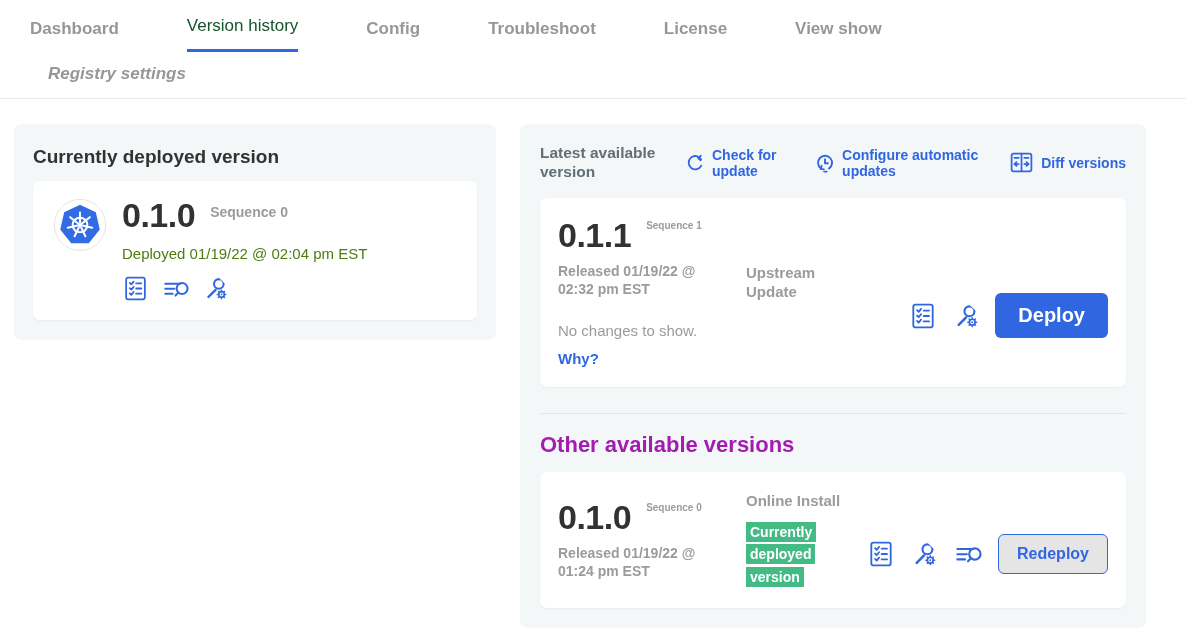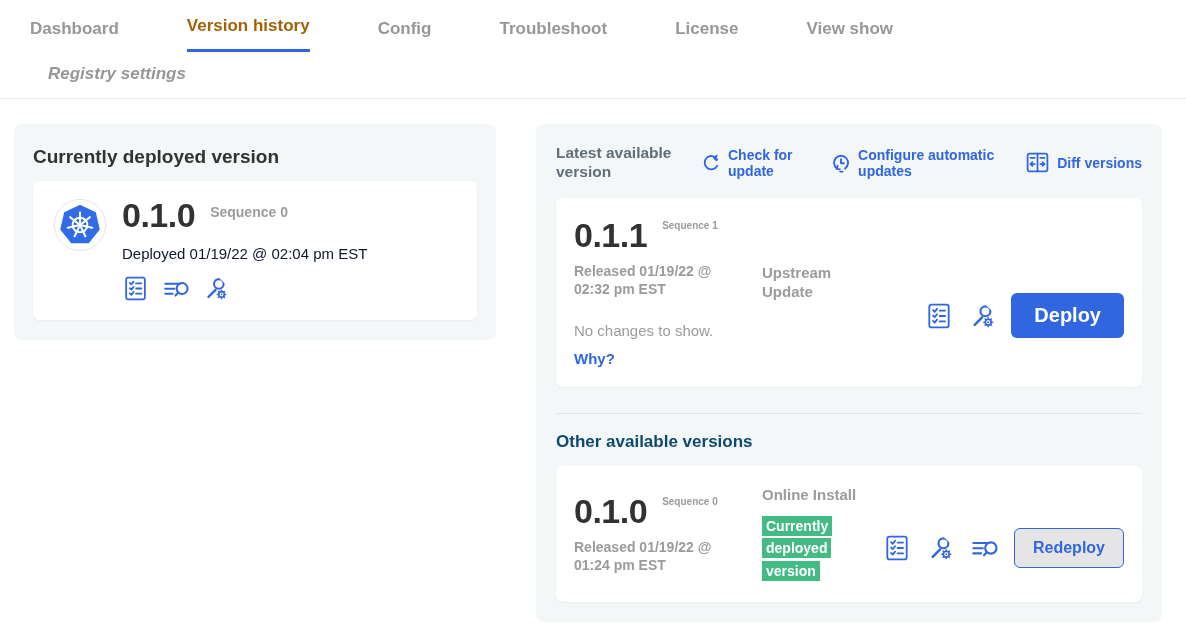--- a/index.html
+++ b/index.html
@@ -4,44 +4,44 @@
 <style>
   * { margin:0; padding:0; box-sizing:border-box; }
   html,body { width:1186px; height:640px; background:#fff; overflow:hidden;
               font-family:"Liberation Sans", sans-serif; }
 
   
   .nav { background:#fff; border-bottom:1px solid #e8eaec; padding:16px 0 0 30px; }
   .nav-row1 { display:flex; gap:68px; align-items:flex-end; }
   .tab { font-size:17px; font-weight:600; color:#979797; padding-bottom:13px;
          cursor:pointer; white-space:nowrap; }
-  .tab.active { color:#a16207; font-weight:700; border-bottom:3px solid #3066e0; }
+  .tab.active { color:#14532d; font-weight:400; border-bottom:3px solid #3066e0; }
   .nav-row2 { padding:12px 0 14px 18px;font-style:italic; }
 
   
-  .main { display:flex; gap:40px; padding:25px 0 0 14px; align-items:flex-start; }
+  .main { display:flex; gap:24px; padding:25px 0 0 14px; align-items:flex-start; }
 
   .panel { background:#f4f7f8; border-radius:8px; }
   .left-panel  { width:482px; padding:22px 19px 20px; }
   .right-panel { width:626px; padding:20px; }
 
   .left-title { font-size:19px; font-weight:700; color:#323232; }
 
   .card { background:#fff; border-radius:7px; box-shadow:0 1px 2px rgba(0,0,0,.05); }
 
   
   .deployed-card { margin-top:13px; padding:17px 20px 18px; display:flex; gap:15px; }
   .k8s-logo { width:54px; height:54px; flex:0 0 auto; }
   .version-row { display:flex; gap:15px; align-items:flex-start; }
   .version-num { font-size:34px; font-weight:700; color:#323232; line-height:1;
                  letter-spacing:-0.5px; }
   .seq-inline { font-size:14px; font-weight:600; color:#9b9b9b; padding-top:6px; }
   .seq-narrow { width:72px; font-size:10px; font-weight:600; color:#9b9b9b;
                 line-height:1.2; padding-top:2px; }
-  .deployed-ts { margin-top:13px; font-size:15px; color:#0f172a; }
+  .deployed-ts { margin-top:13px; font-size:15px; color:#4d7c0f; }
   .icon-row { display:flex; gap:12px; align-items:center; margin-top:13px; }
   .blue-ic { display:inline-flex; cursor:pointer; }
 
   
   .rp-header { display:flex; align-items:center; }
   .rp-title { width:122px; font-size:15.5px; font-weight:700; color:#5f6e77;
               line-height:1.22; }
   .rp-actions { flex:1; display:flex; justify-content:space-between;
                 align-items:center; padding-left:24px; }
   .action-link { display:flex; gap:7px; align-items:center; color:#3066e0;
@@ -62,21 +62,21 @@
   .vc-actions { margin-left:auto; display:flex; align-items:center; gap:15px; }
 
   .btn-primary { background:#3066e0; color:#fff; font-weight:700; font-size:20px;
                  padding:11px 23px; border:none; border-radius:6px; cursor:pointer;
                  font-family:"Liberation Sans", sans-serif; }
   .btn-outline { background:#e5e5e5; color:#3066e0; font-weight:700; font-size:16px;
                  padding:10px 18px; border:1.5px solid #3066e0; border-radius:6px;
                  cursor:pointer; font-family:"Liberation Sans", sans-serif; }
 
   .divider { border-top:1px solid #e2e7e9; margin-top:26px; }
-  .other-title { margin-top:18px; font-size:17px; font-weight:600; color:#0c4a6e; }
+  .other-title { margin-top:18px; font-size:22px; font-weight:600; color:#a21caf; }
 
   .badge-wrap { width:72px; margin-top:10px; line-height:1.5; }
   .badge { display:inline; background:#44bb85; color:#fff; font-weight:700;
            font-size:14px; padding:2px 4px;
            -webkit-box-decoration-break:clone; box-decoration-break:clone; }
 </style>
 </head>
 <body>
 
 <svg width="0" height="0" style="position:absolute">

